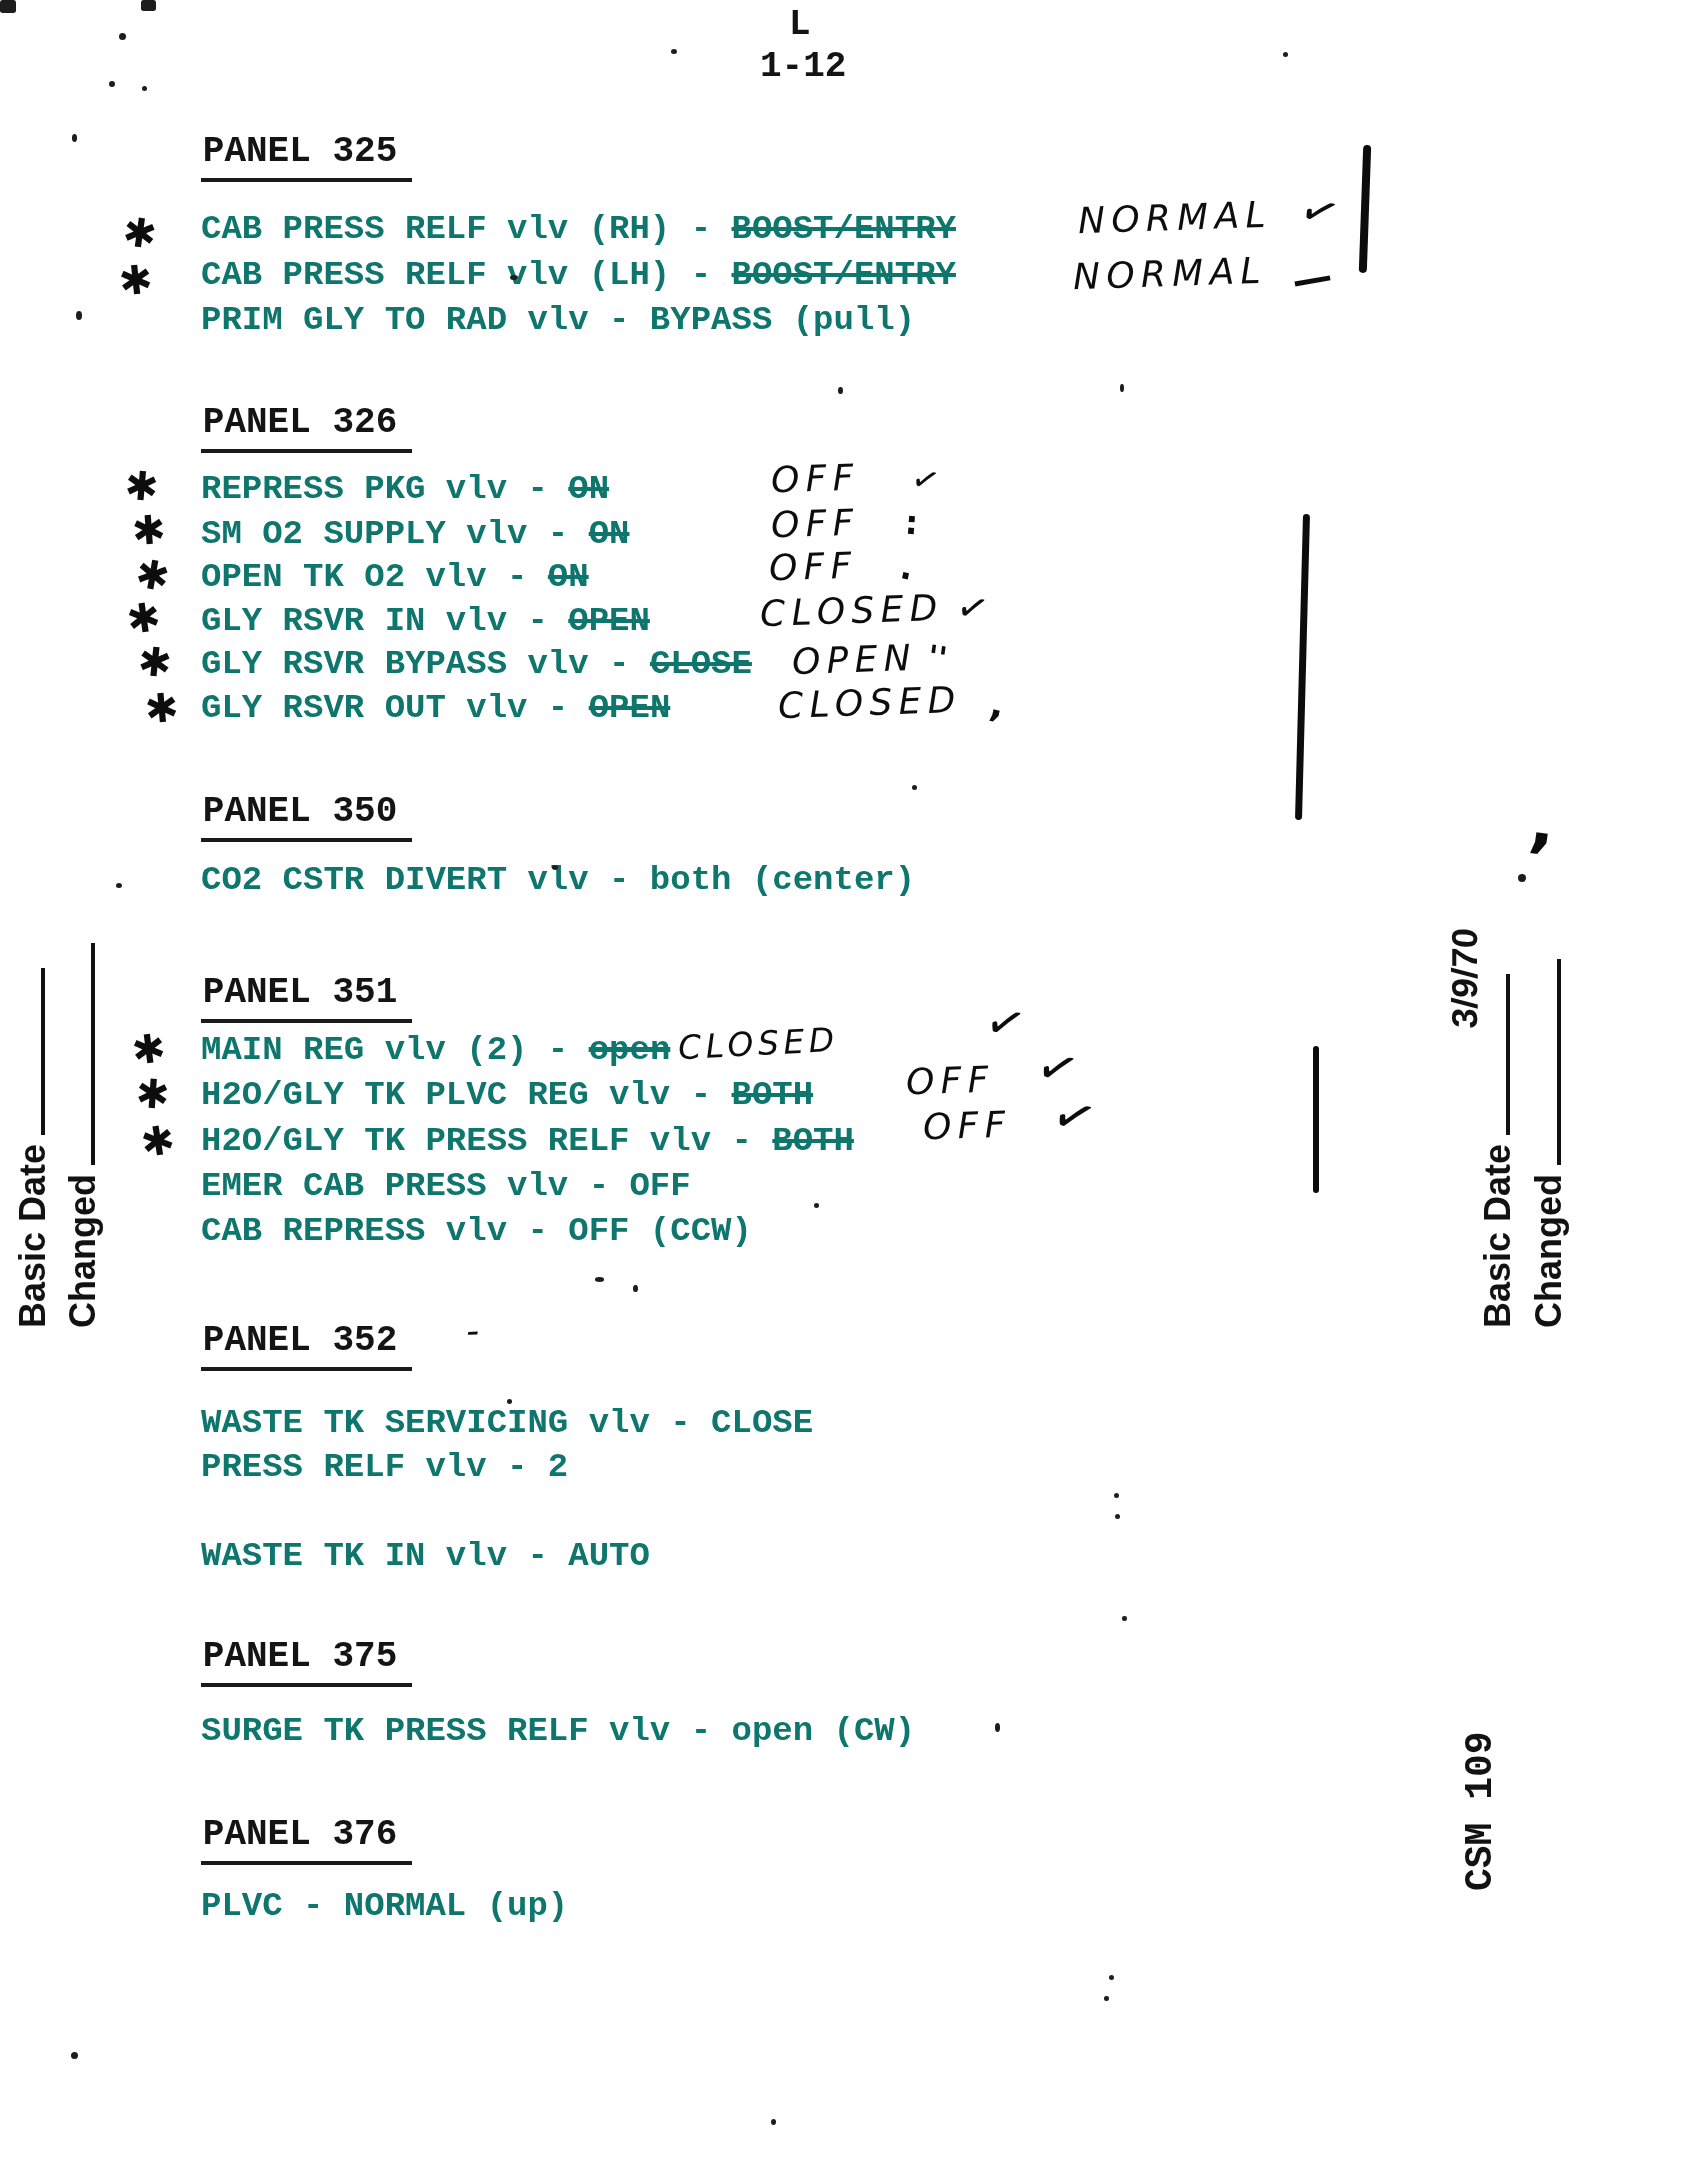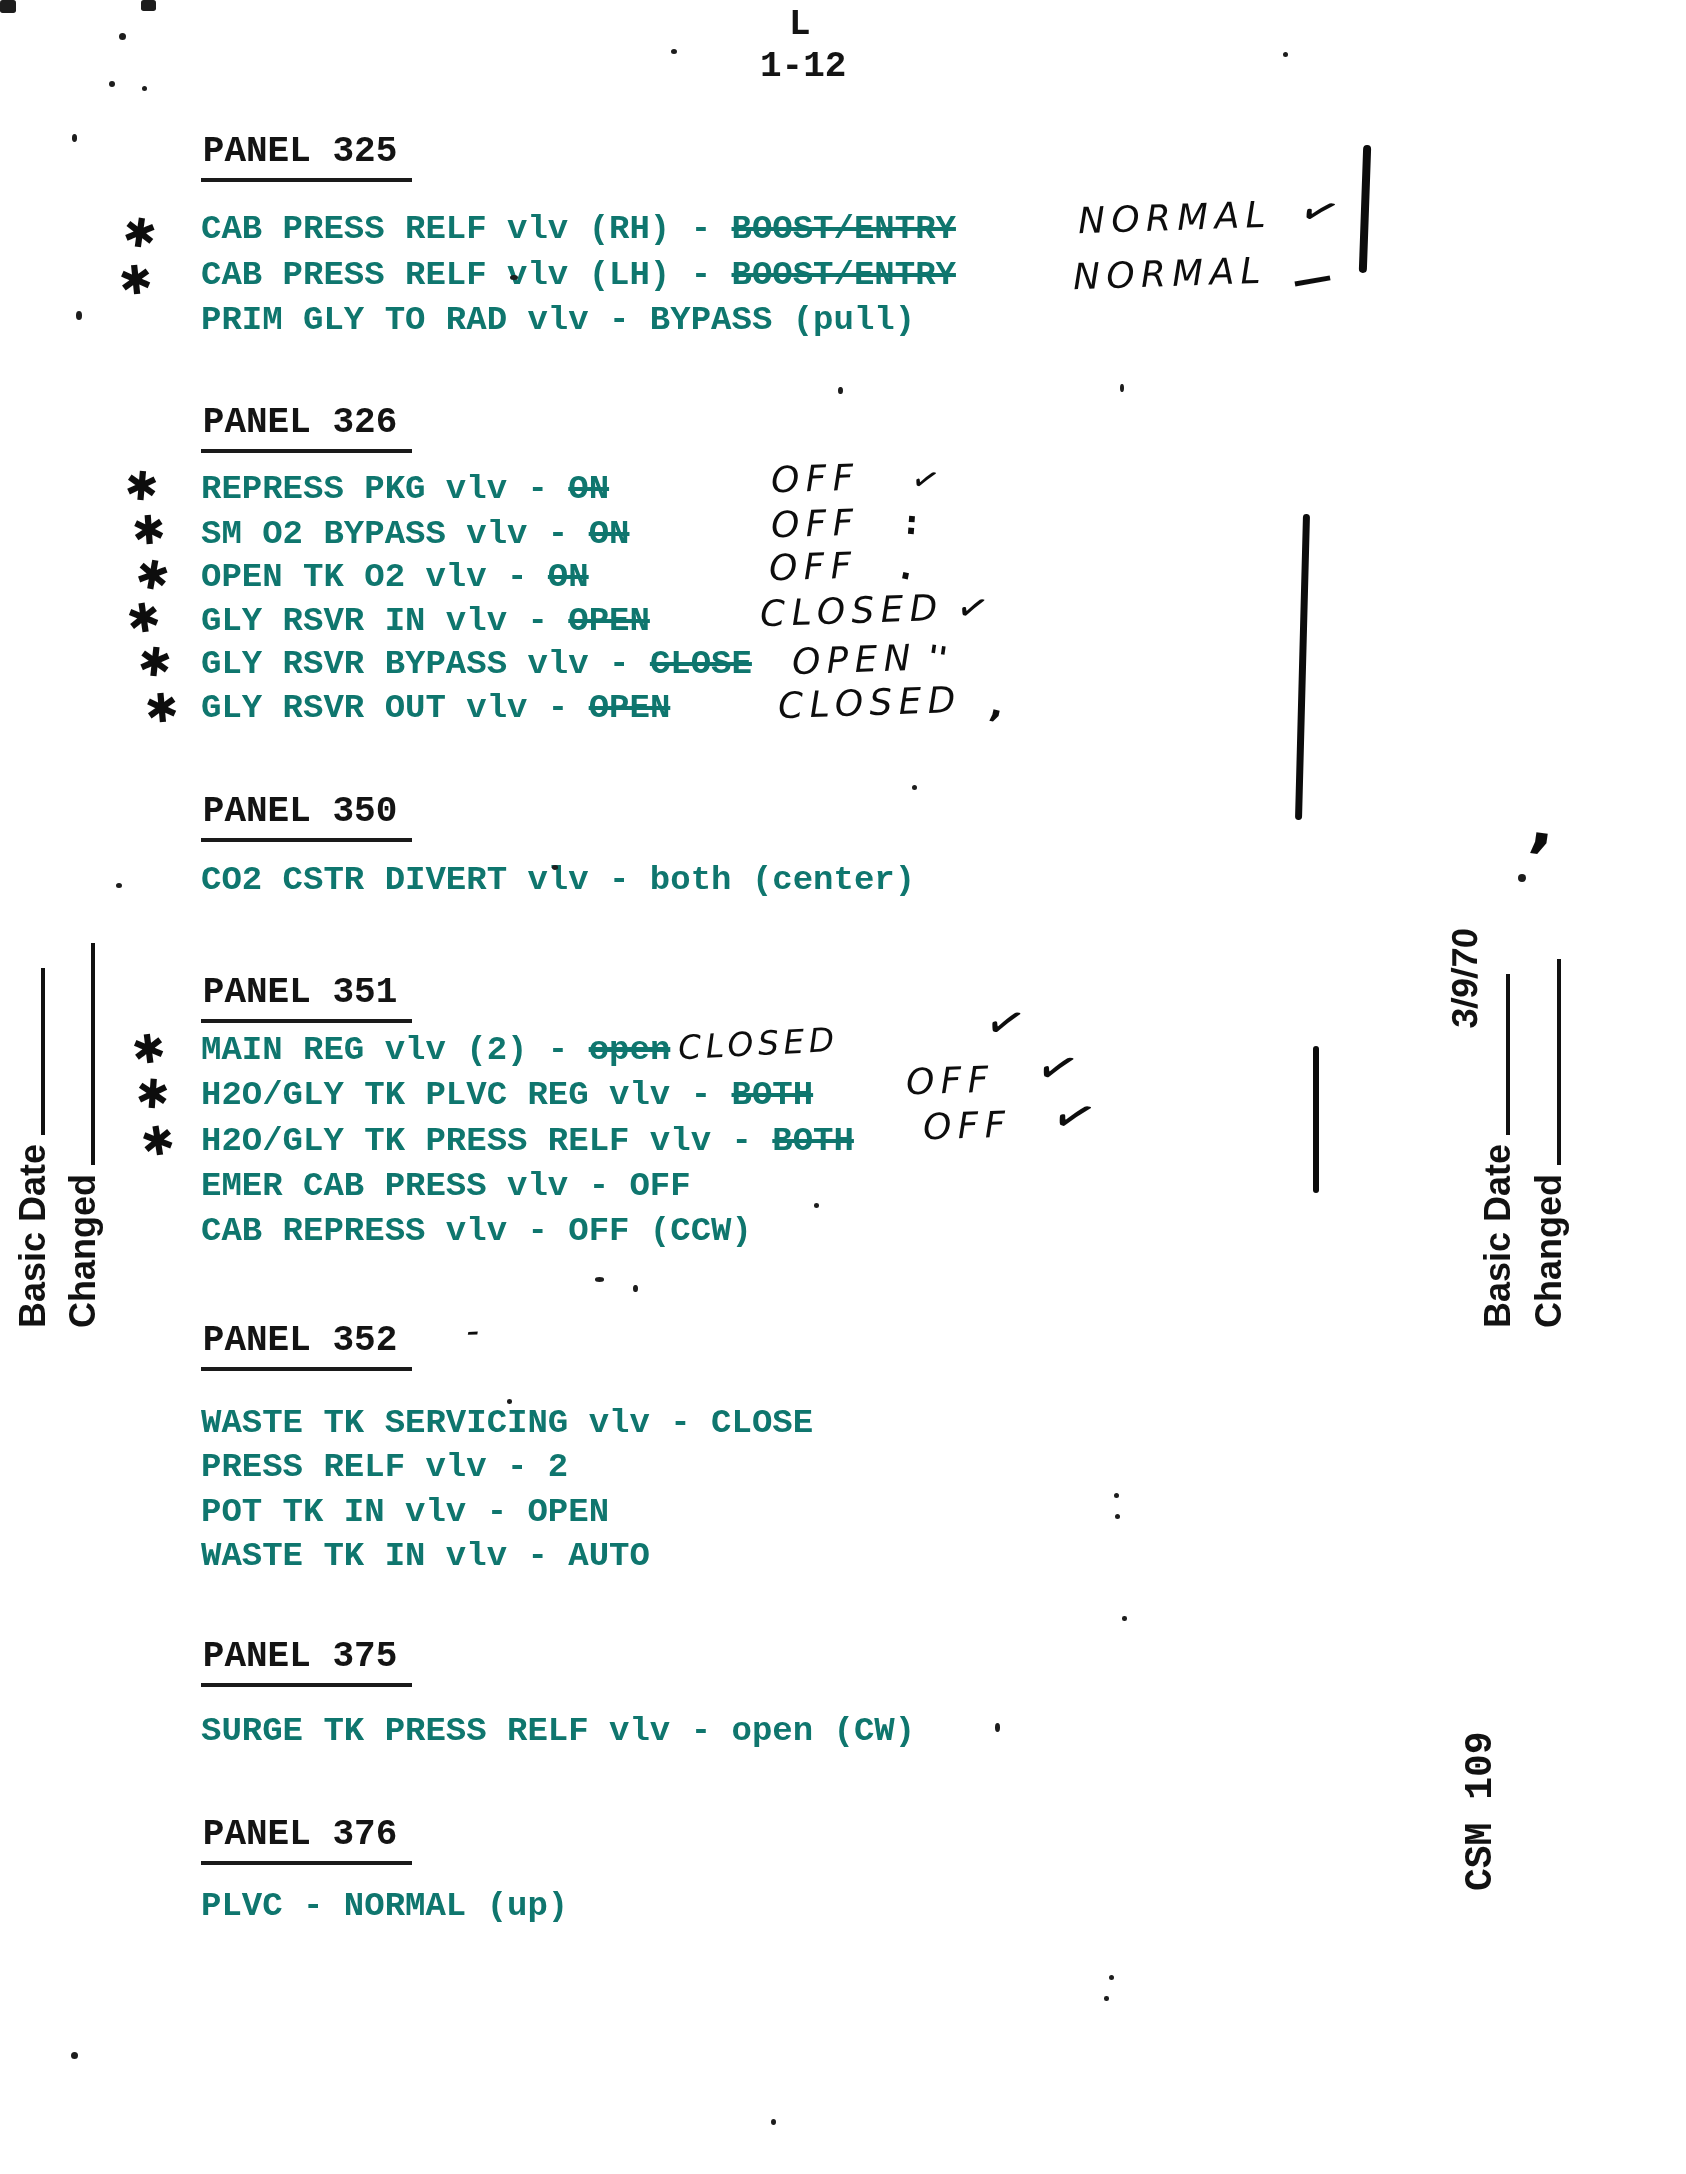--- a/index.html
+++ b/index.html
@@ -47,21 +47,21 @@
   <div class="stroke" style="left:1361px;top:145px;width:8.1px;height:128px;transform:rotate(2deg);"></div>
 
   <div class="head" style="left:201px;top:403px;">PANEL 326</div>
 
   <span class="mark" style="left:125px;top:463px;transform:rotate(5deg);">✱</span>
   <div class="typed" style="left:201px;top:470px;"><span>REPRESS PKG vlv - </span><span class="strike">ON</span></div>
   <span class="hw" style="left:771px;top:458px;">OFF</span>
   <span class="check" style="left:912px;top:460px;font-size:33px;transform:rotate(16deg);">✓</span>
 
   <span class="mark" style="left:132px;top:507px;transform:rotate(-4deg);">✱</span>
-  <div class="typed" style="left:201px;top:515px;"><span>SM O2 BYPASS vlv - </span><span class="strike">ON</span></div>
+  <div class="typed" style="left:201px;top:515px;"><span>SM O2 SUPPLY vlv - </span><span class="strike">ON</span></div>
   <span class="hw" style="left:771px;top:503px;">OFF</span>
   <span class="check" style="left:905px;top:503px;font-size:33px;transform:rotate(4deg);">:</span>
 
   <span class="mark" style="left:136px;top:552px;transform:rotate(10deg);">✱</span>
   <div class="typed" style="left:201px;top:558px;"><span>OPEN TK O2 vlv - </span><span class="strike">ON</span></div>
   <span class="hw" style="left:769px;top:546px;">OFF</span>
   <span class="check" style="left:901px;top:548px;font-size:33px;">.</span>
 
   <span class="mark" style="left:127px;top:595px;transform:rotate(-8deg);">✱</span>
   <div class="typed" style="left:201px;top:602px;"><span>GLY RSVR IN vlv - </span><span class="strike">OPEN</span></div>
@@ -105,21 +105,20 @@
 
   <div class="typed" style="left:201px;top:1167px;"><span>EMER CAB PRESS vlv - OFF</span></div>
   <div class="typed" style="left:201px;top:1212px;"><span>CAB REPRESS vlv - OFF (CCW)</span></div>
 
   <div class="stroke" style="left:1313px;top:1046px;width:6.3px;height:147px;"></div>
 
   <div class="head" style="left:201px;top:1321px;">PANEL 352</div>
   <span class="hw" style="left:466px;top:1310px;">-</span>
   <div class="typed" style="left:201px;top:1404px;"><span>WASTE TK SERVICING vlv - CLOSE</span></div>
   <div class="typed" style="left:201px;top:1448px;"><span>PRESS RELF vlv - 2</span></div>
-  <div class="typed" style="left:201px;top:1493px;"><span>POT TK IN vlv - OPEN</span></div>
   <div class="typed" style="left:201px;top:1537px;"><span>WASTE TK IN vlv - AUTO</span></div>
 
   <div class="head" style="left:201px;top:1637px;">PANEL 375</div>
   <div class="typed" style="left:201px;top:1712px;"><span>SURGE TK PRESS RELF vlv - open (CW)</span></div>
 
   <div class="head" style="left:201px;top:1815px;">PANEL 376</div>
   <div class="typed" style="left:201px;top:1887px;"><span>PLVC - NORMAL (up)</span></div>
 
   <div class="vlabel" style="left:14.5px;top:1328px;">
     <span>Basic Date</span><span class="fill-line" style="width:167px;"></span>

